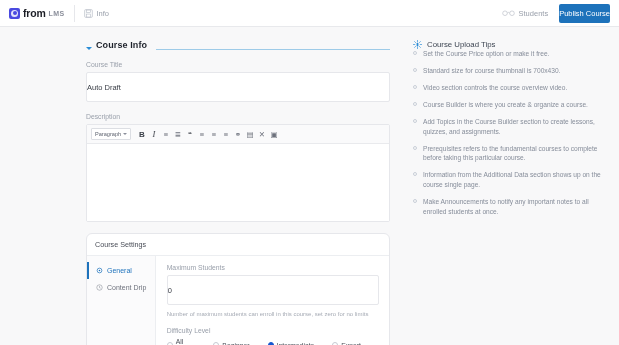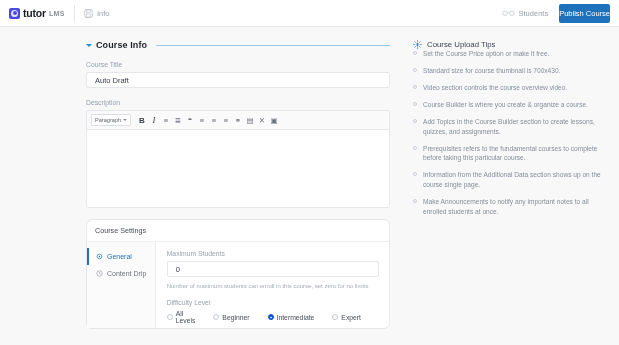--- a/index.html
+++ b/index.html
@@ -43,32 +43,32 @@
     padding:5px 0;border:none;border-radius:2px;cursor:pointer;
     font-family:"Liberation Sans",sans-serif;
   }
 
   
   .content{display:flex;padding:13px 12px 0 86px;box-sizing:border-box;}
   .left-col{width:304px;}
   .right-col{width:190px;margin-left:23px;}
 
   
-  .section-head{display:flex;align-items:center;gap:4px;margin-bottom:11px;}
+  .section-head{display:flex;align-items:flex-end;gap:4px;margin-bottom:11px;}
   .chevron{
     width:0;height:0;border-left:3.2px solid transparent;border-right:3.2px solid transparent;
     border-top:3.8px solid #2a8cd6;cursor:pointer;
   }
   .section-title{font-size:9px;font-weight:bold;color:#1e222b;letter-spacing:.1px;}
   .section-rule{flex:1;height:1px;background:#9ecbe8;margin-left:5px;}
 
   .field-label{font-size:6.8px;color:#9aa0ab;margin-bottom:4px;}
   .text-input{
     background:#fff;border:1px solid #e6e7eb;border-radius:2px;
-    height:16px;display:flex;align-items:center;padding:0 8px;
+    height:30px;display:flex;align-items:center;padding:0 0;
     font-size:7.5px;color:#3c4049;box-sizing:border-box;
   }
   .block{margin-bottom:11px;}
 
   
   .editor{border:1px solid #e6e7eb;border-radius:2px;background:#fff;}
   .editor-toolbar{
     display:flex;align-items:center;gap:0;background:#fafafb;
     border-bottom:1px solid #e9eaed;padding:3px 4px;
   }
@@ -128,21 +128,21 @@
   .tip-text{font-size:6.6px;color:#868d9a;line-height:1.45;}
 </style>
 </head>
 <body>
 
 <div class="app">
 
   <div class="header">
     <div class="brand">
       <span class="brand-mark"></span>
-      <span class="brand-name">tutor</span>
+      <span class="brand-name">from</span>
       <span class="brand-sub">LMS</span>
     </div>
     <div class="hdr-divider"></div>
     <div class="save-btn">
       <svg width="9" height="9" viewBox="0 0 16 16">
         <rect x="1.2" y="1.2" width="13.6" height="13.6" rx="1.6" fill="none" stroke="#b9bec8" stroke-width="1.3"></rect>
         <rect x="4.4" y="1.8" width="7.2" height="4.6" fill="none" stroke="#b9bec8" stroke-width="1.1"></rect>
         <rect x="4.4" y="9" width="7.2" height="5.4" fill="none" stroke="#b9bec8" stroke-width="1.1"></rect>
       </svg>
       <span class="save-label">Info</span>

